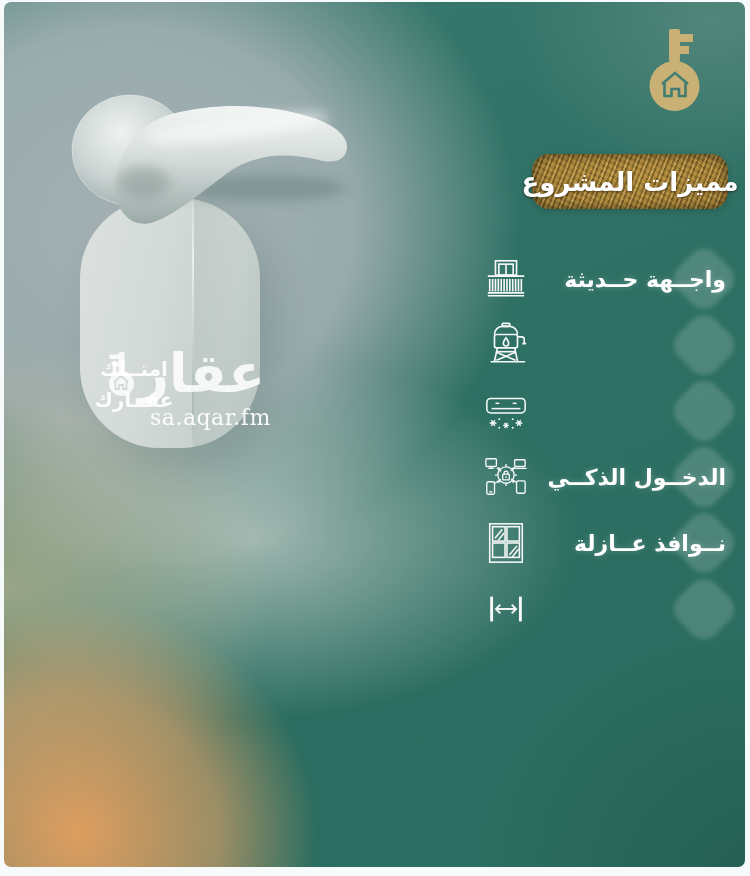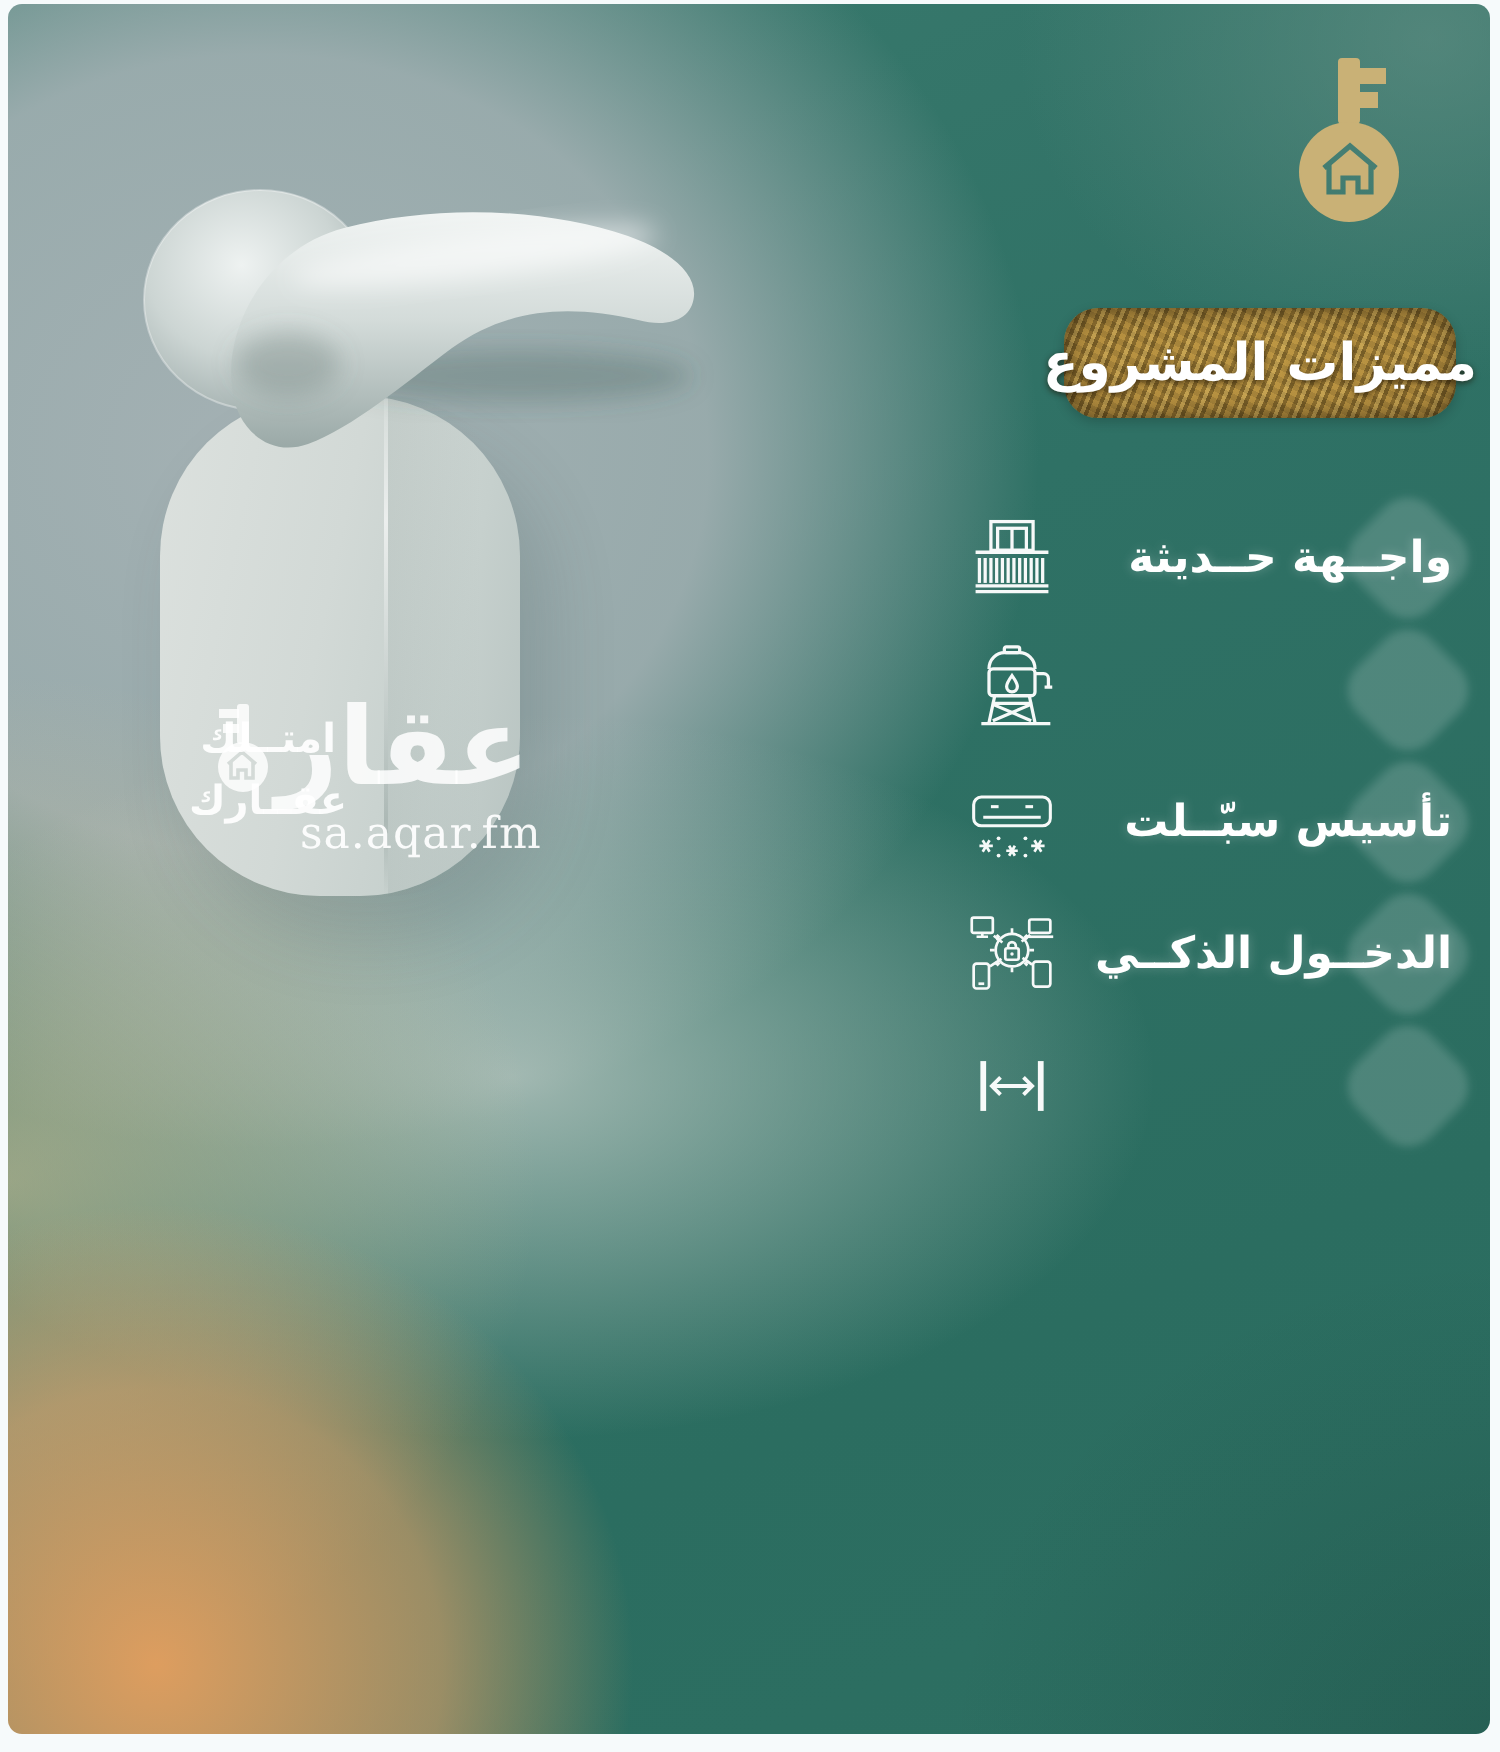--- a/index.html
+++ b/index.html
@@ -201,21 +201,20 @@
               <g transform="translate(37.5,36.5)">
                   <path d="M-3.5 0 H3.5 M-1.8 -3 L1.8 3 M-1.8 3 L1.8 -3"></path>
                 </g>
             </g>
             <circle cx="17" cy="32.5" r="1" fill="#fff" stroke="none"></circle>
             <circle cx="17" cy="41.5" r="1" fill="#fff" stroke="none"></circle>
             <circle cx="31" cy="32.5" r="1" fill="#fff" stroke="none"></circle>
             <circle cx="31" cy="41.5" r="1" fill="#fff" stroke="none"></circle>
           </svg>
         </span>
-        <span class="label">تأسيس سبّــلت</span>
       </div>
 
       <div class="feature">
         <span class="glow"></span>
         <span class="icon">
           <svg width="46" height="48" viewBox="0 0 48 48" fill="none" stroke="#fff" stroke-width="1.4">
             <rect x="3" y="5" width="11" height="8" rx="1"></rect>
             <path d="M8.5 13 V15 M5.5 15 H11.5"></path>
             <rect x="33" y="6" width="11" height="7" rx="1"></rect>
             <path d="M31.5 15 H45.5"></path>
@@ -230,20 +229,35 @@
             <circle cx="24" cy="24" r="0.9" fill="#fff" stroke="none"></circle>
             <circle cx="16.5" cy="16.2" r="0.9" fill="#fff" stroke="none"></circle>
             <circle cx="31.3" cy="15.8" r="0.9" fill="#fff" stroke="none"></circle>
             <circle cx="15.8" cy="28.8" r="0.9" fill="#fff" stroke="none"></circle>
             <circle cx="32" cy="28.2" r="0.9" fill="#fff" stroke="none"></circle>
           </svg>
         </span>
         <span class="label">الدخــول الذكــي</span>
       </div>
 
+      <div class="feature">
+        <span class="glow"></span>
+        <span class="icon">
+          <svg width="46" height="46" viewBox="0 0 48 46" fill="none" stroke="#fff" stroke-width="1.6">
+            <rect x="7" y="3" width="34" height="40"></rect>
+            <rect x="10" y="6" width="13" height="15"></rect>
+            <rect x="25" y="6" width="13" height="15"></rect>
+            <rect x="10" y="23" width="13" height="15"></rect>
+            <rect x="25" y="23" width="13" height="15"></rect>
+            <path d="M12.5 18 L20 9 M16 20 L22 12.5"></path>
+            <path d="M27.5 35.5 L35.5 26 M30.5 37.5 L37 29.5"></path>
+          </svg>
+        </span>
+        <span class="label">نــوافذ عــازلة</span>
+      </div>
 
       <div class="feature">
         <span class="glow"></span>
         <span class="icon">
           <svg width="46" height="46" viewBox="0 0 48 46" fill="none" stroke="#fff">
             <line x1="9" y1="10" x2="9" y2="36" stroke-width="3"></line>
             <line x1="39" y1="10" x2="39" y2="36" stroke-width="3"></line>
             <line x1="14" y1="23" x2="34" y2="23" stroke-width="2"></line>
             <path d="M18 18.5 L13.5 23 L18 27.5" stroke-width="2"></path>
             <path d="M30 18.5 L34.5 23 L30 27.5" stroke-width="2"></path>

